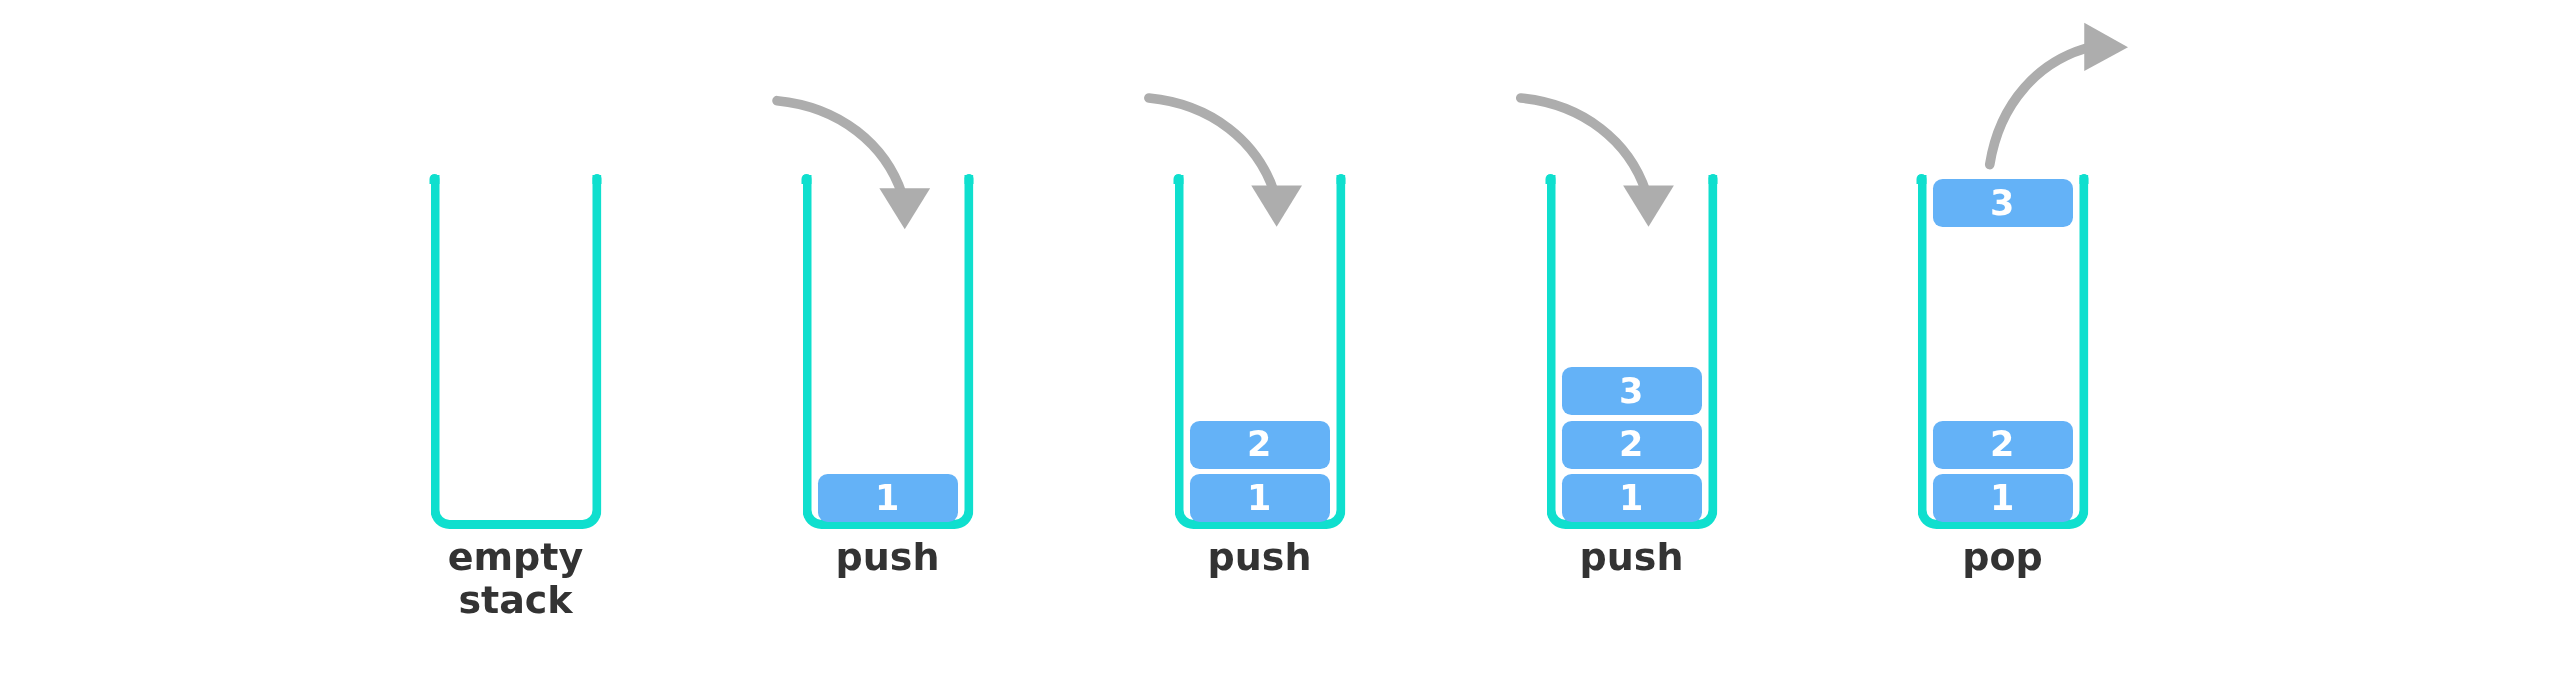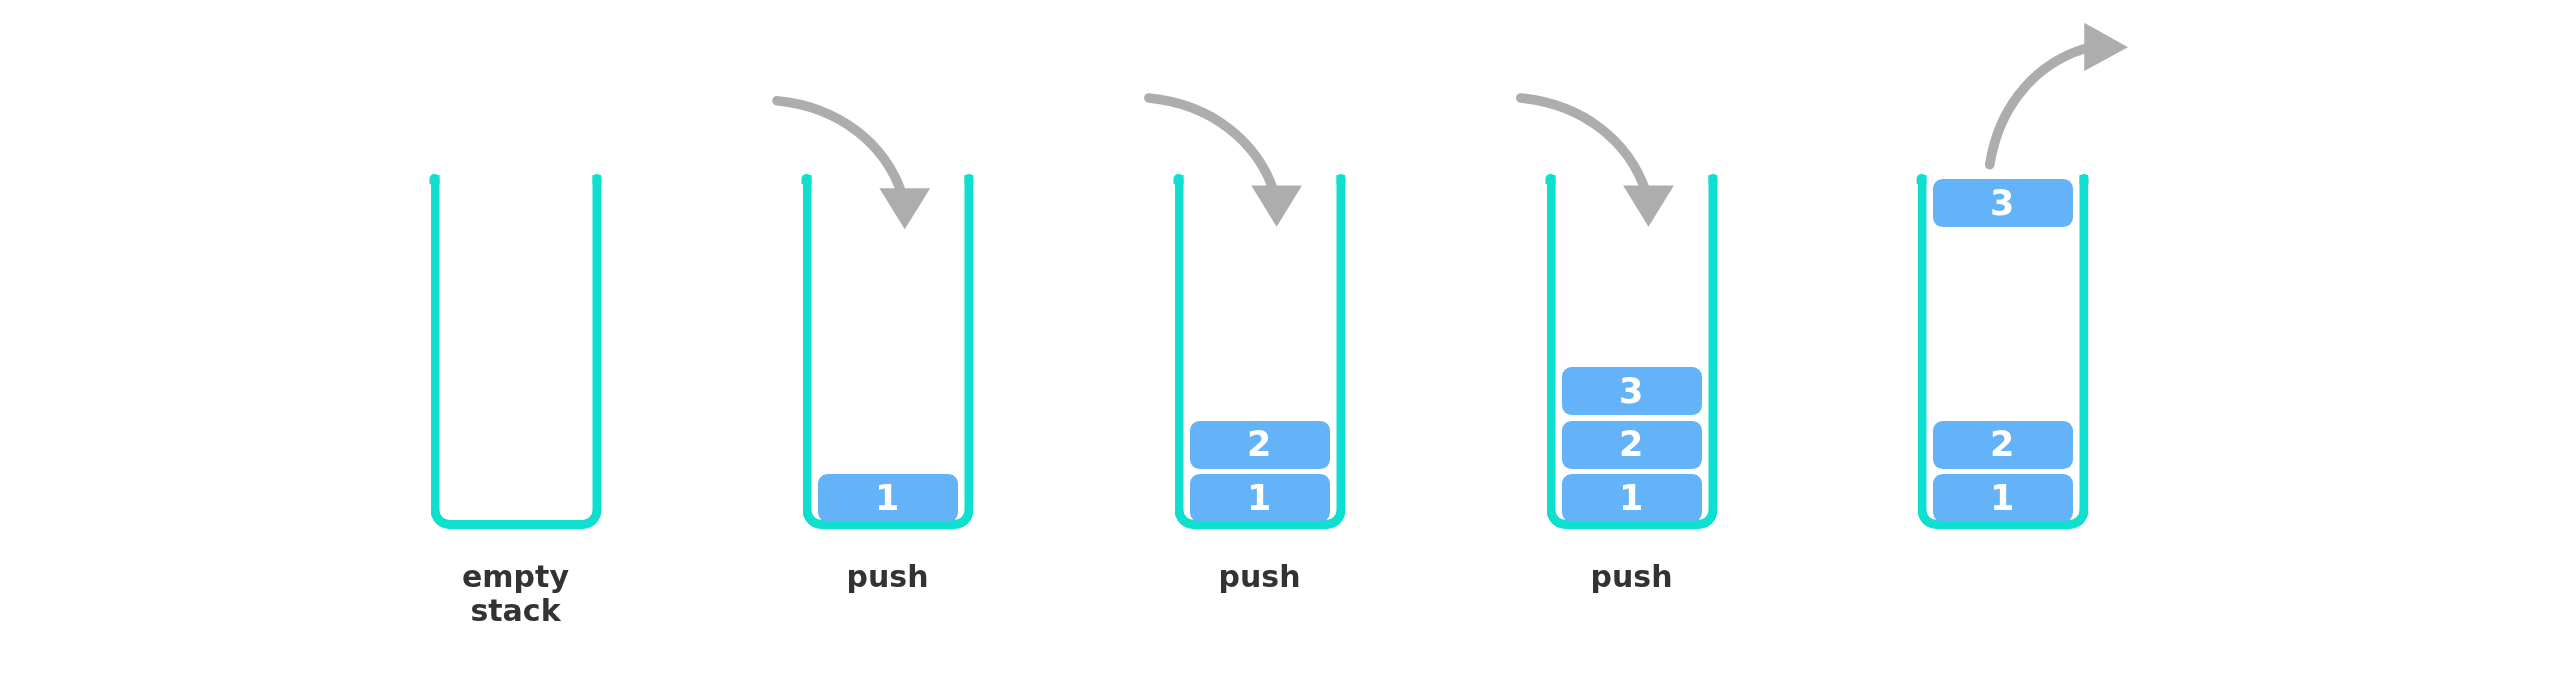--- a/index.html
+++ b/index.html
@@ -78,25 +78,25 @@
   .box.floating{
     position:absolute;
     left:50%;
     transform:translateX(-50%);
     top:179px;
   }
 
   
   .caption{
     position:absolute;
-    top:560px;
+    top:536px;
     left:0;
     width:100%;
     text-align:center;
-    font-size:30px;
+    font-size:38px;
     font-weight:bold;
     color:var(--ink);
     line-height:1.12;
     white-space:pre-line;
   }
 
   
   .arrow-layer{
     position:absolute;
     inset:0;
@@ -176,15 +176,16 @@
     <div class="stack-col" style="left: 1845px; --tube: #0fdfce; --box: #64b2f7; --ink: #333333;">
       <div class="container-shape">
         <div class="wall-cap left"></div>
         <div class="wall-cap right"></div>
       </div>
       <div class="items">
         <div class="box">1</div>
         <div class="box">2</div>
       </div>
       <div class="box floating">3</div>
+      <div class="caption">pop</div>
     </div>
   </div>
 
 
 </body></html>

